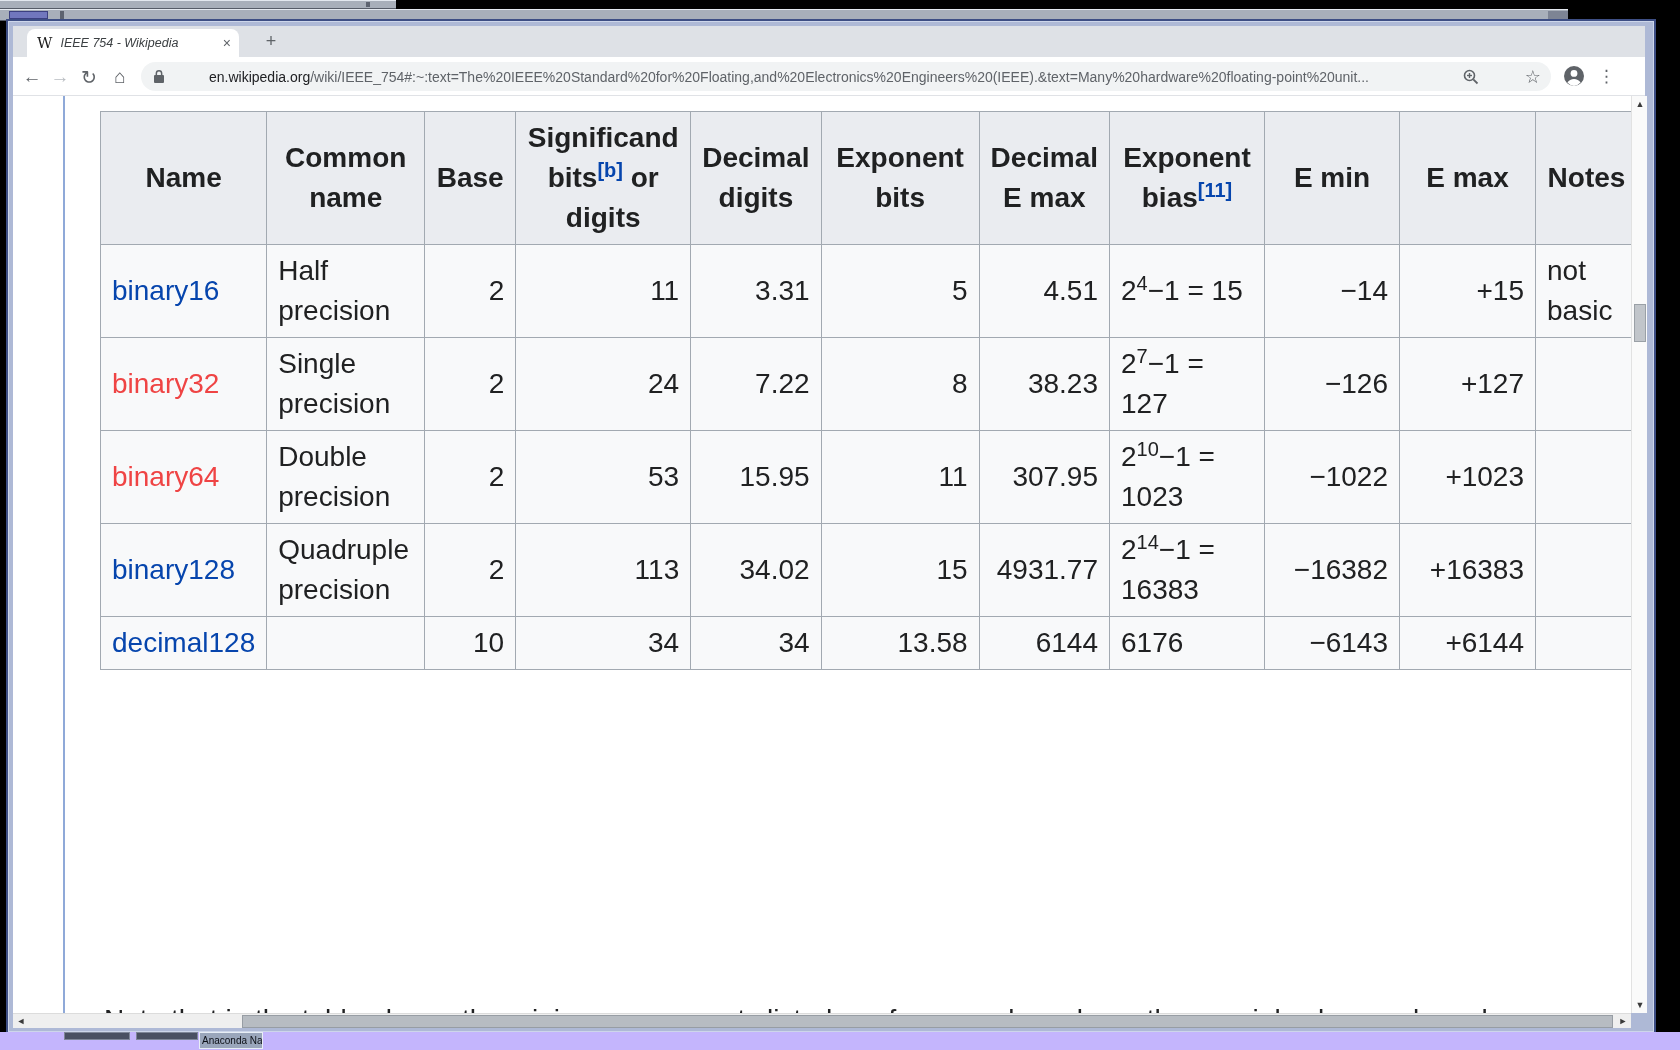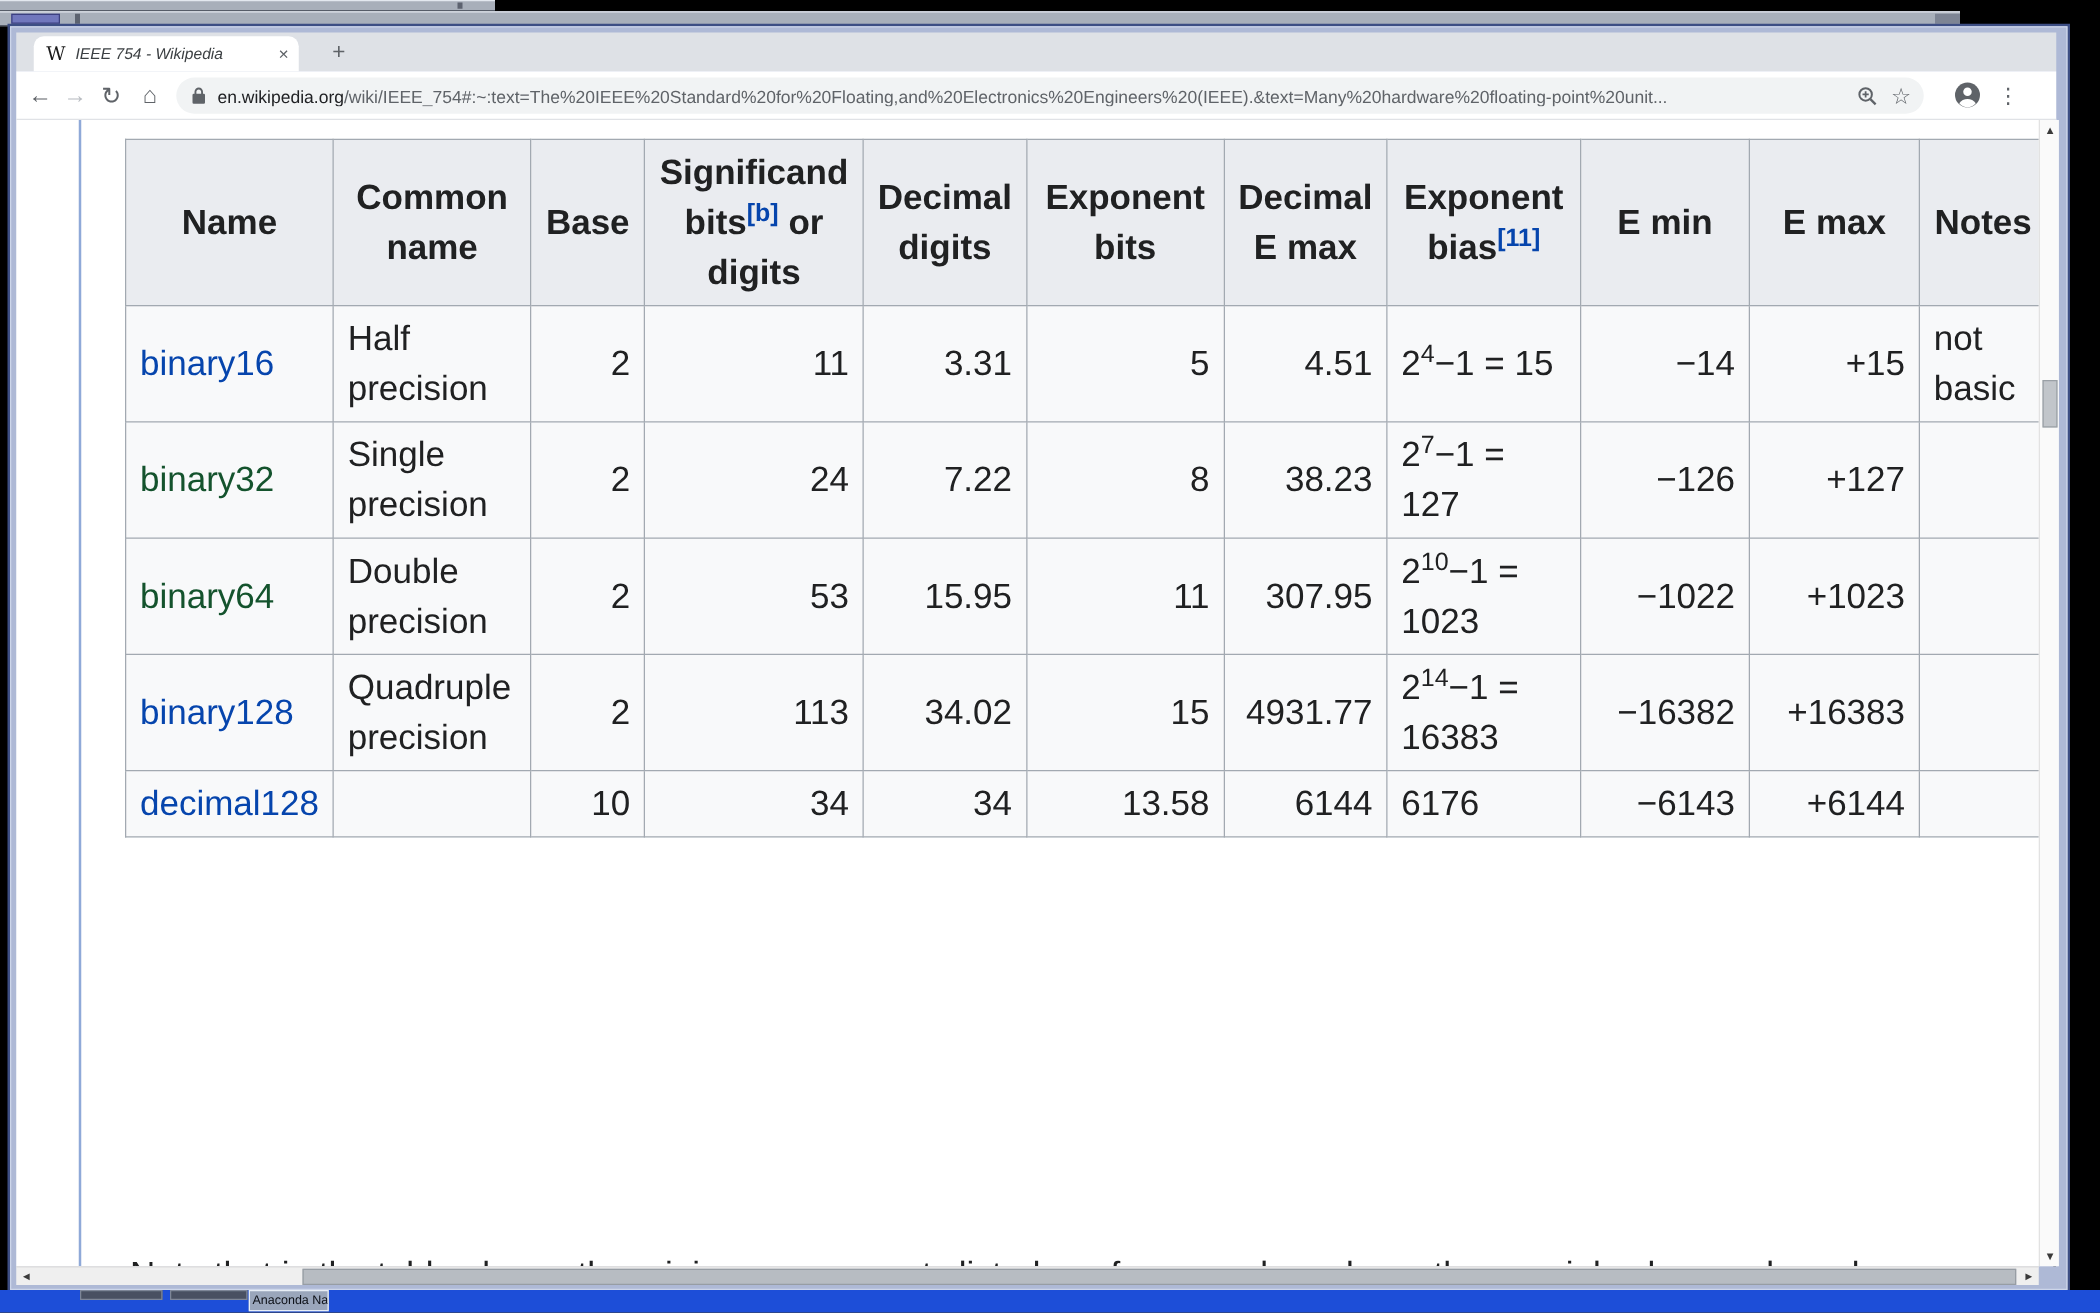--- a/index.html
+++ b/index.html
@@ -18,56 +18,56 @@
   .tabstrip { position:absolute; left:4px; right:8px; top:4px; height:31px; background:#dee1e6; }
   .tab { position:absolute; left:14px; bottom:0; width:212px; height:28px; background:#fff; border-radius:8px 8px 0 0; display:flex; align-items:center; padding:0 8px 0 10px; }
   .tab-fav { font-family:"DejaVu Serif",serif; font-size:15px; color:#1b1b1b; margin-right:8px; }
   .tab-title { font-size:12.5px; color:#3c4043; white-space:nowrap; overflow:hidden; flex:1;font-style:italic; }
   .tab-close { font-size:14px; color:#5f6368; margin-left:6px; cursor:default; }
   .newtab { position:absolute; left:246px; bottom:4px; width:24px; height:22px; text-align:center; font-size:18px; line-height:21px; color:#5f6368; }
 
   .toolbar { position:absolute; left:4px; right:8px; top:35px; height:39px; background:#fff; border-bottom:1px solid #e0e2e6; }
   .navic { position:absolute; top:7px; width:26px; height:26px; display:flex; align-items:center; justify-content:center; color:#5f6368; font-size:19px; }
   .navic.disabled { color:#b8bcc1; }
-  .omnibox { position:absolute; left:128px; right:106px; top:5px; height:29px; background:#f1f3f4; border-radius:15px; display:flex; align-items:center; padding:0 10px 0 12px; }
+  .omnibox { position:absolute; left:128px; right:94px; top:5px; height:29px; background:#f1f3f4; border-radius:15px; display:flex; align-items:center; padding:0 10px 0 12px;gap:35px; }
   .url { font-size:14px; white-space:nowrap; overflow:hidden; flex:1; margin-left:9px; }
   .url .dom { color:#202124; }
   .url .path { color:#5f6368; }
   .boxic { flex:none; margin-left:10px; color:#5f6368; }
   .star { font-size:18px; color:#5f6368; }
   .tool-right { position:absolute; top:7px; display:flex; align-items:center; gap:12px; }
   .dots { font-size:17px; color:#5f6368; letter-spacing:0; }
 
   
   #content { position:absolute; left:4px; top:74px; width:1634px; height:917px; background:#fff; overflow:hidden; }
   #vline { position:absolute; left:50px; top:0; width:2px; height:917px; background:#8fa9d8; }
 
   table.wiki { position:absolute; left:87px; top:15px; border-collapse:collapse; background:#f8f9fa;
                font-size:28px; line-height:40px; color:#202122; }
   table.wiki th, table.wiki td { border:1px solid #a2a9b1; padding:6px 11px; vertical-align:middle; }
   table.wiki th { background:#eaecf0; font-weight:bold; text-align:center; }
   td.al { text-align:left; } td.ar { text-align:right; }
   a.wl { color:#0645ad; text-decoration:none; }
-  a.wl.visited { color:#14532d; }
+  a.wl.visited { color:#ef4444; }
   sup.ref a { color:#0645ad; text-decoration:none; }
   sup { font-size:20px; line-height:0; }
 
   #note { position:absolute; left:91px; top:908px; width:1400px; font-size:28px; color:#202122; white-space:nowrap; }
 
   
   .vsb { position:absolute; right:0; top:0; width:16px; height:917px; background:#fafafa; border-left:1px solid #e2e2e2; }
   .sb-btn { position:absolute; width:16px; height:16px; font-size:9px; color:#3a3a3a; text-align:center; line-height:16px; }
   .vsb .up { top:0; } .vsb .down { bottom:0; }
   .vsb .thumb { position:absolute; left:2px; width:12px; top:208px; height:38px; background:#c1c5ca; border:1px solid #9aa0a6; }
   .hsb { position:absolute; left:4px; top:991px; width:1618px; height:15px; background:#efefef; border-top:1px solid #dcdcdc; }
   .hsb .left { left:0; top:0; line-height:15px; } .hsb .right { right:0; top:0; line-height:15px; }
   .hsb .thumb { position:absolute; top:1px; height:13px; left:229px; width:1371px; background:#b7bcc2; border:1px solid #979da4; }
 
   
-  #taskbar { position:absolute; left:0; top:1032px; width:1680px; height:18px; background:#1d4ed8; }
+  #taskbar { position:absolute; left:0; top:1032px; width:1680px; height:18px; background:#c4b5fd; }
   .tb-stub { position:absolute; top:0; height:8px; background:#495062; border:1px solid #7e8698; }
   .tb-btn { position:absolute; left:199px; top:0; width:64px; height:17px; background:#9aa6bb; border:1px solid #e8eef6; font-size:10px; color:#0c0f16; line-height:15px; padding-left:2px; white-space:nowrap; overflow:hidden; }
 
   svg { display:block; }
 </style>
 </head>
 <body>
 
 <div class="bg-bar" style="left:0;top:0;width:396px;height:9px;">
   <div class="notch" style="left:366px;"></div>

